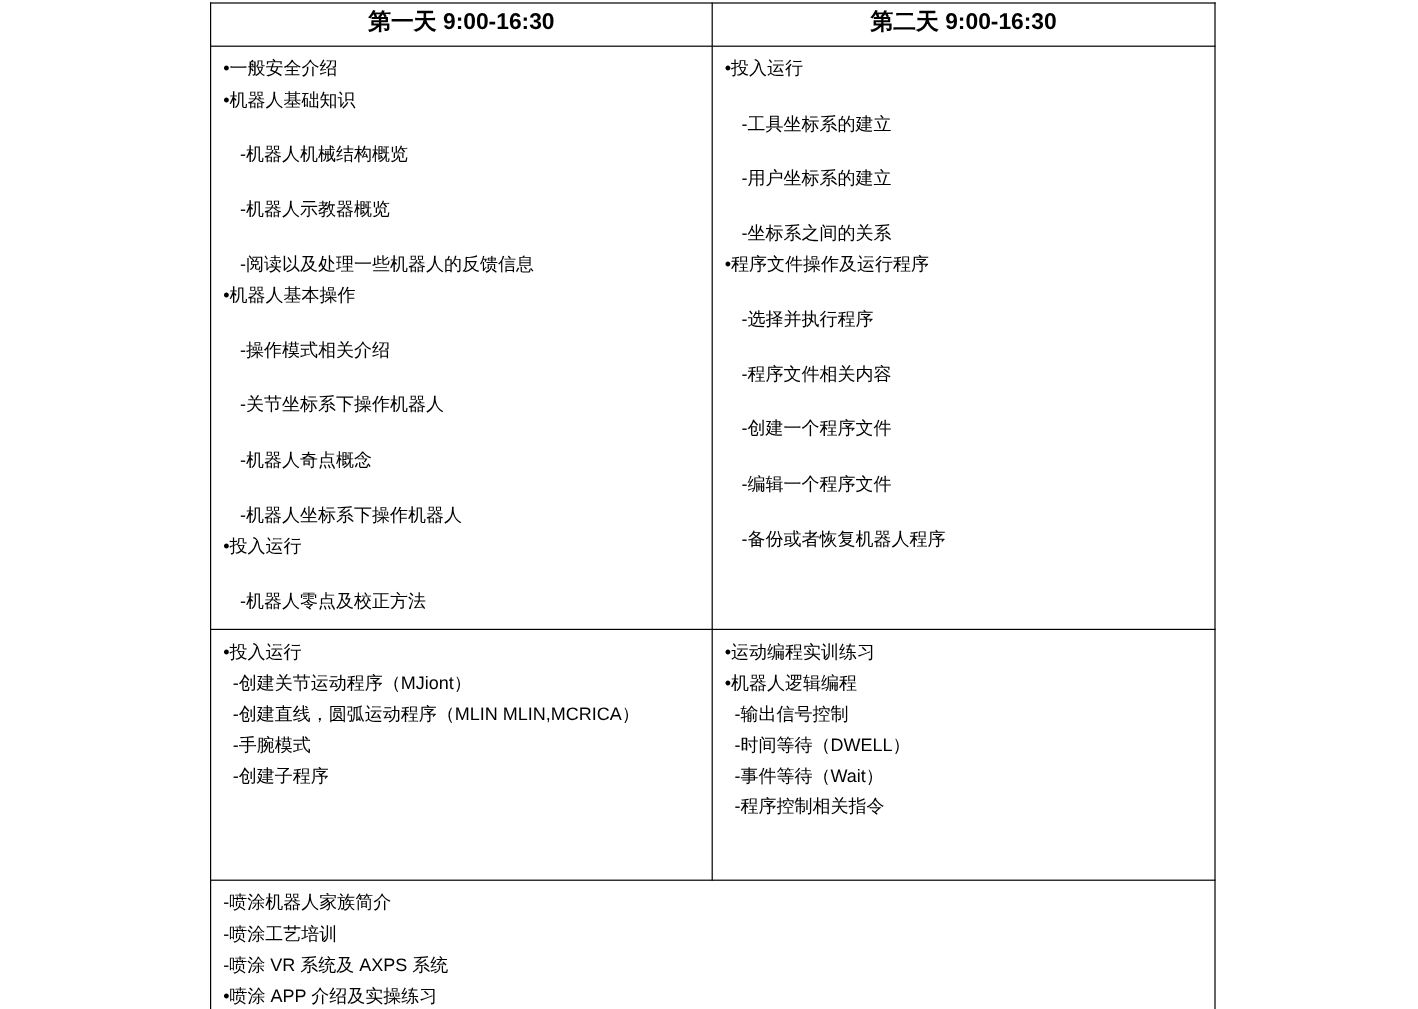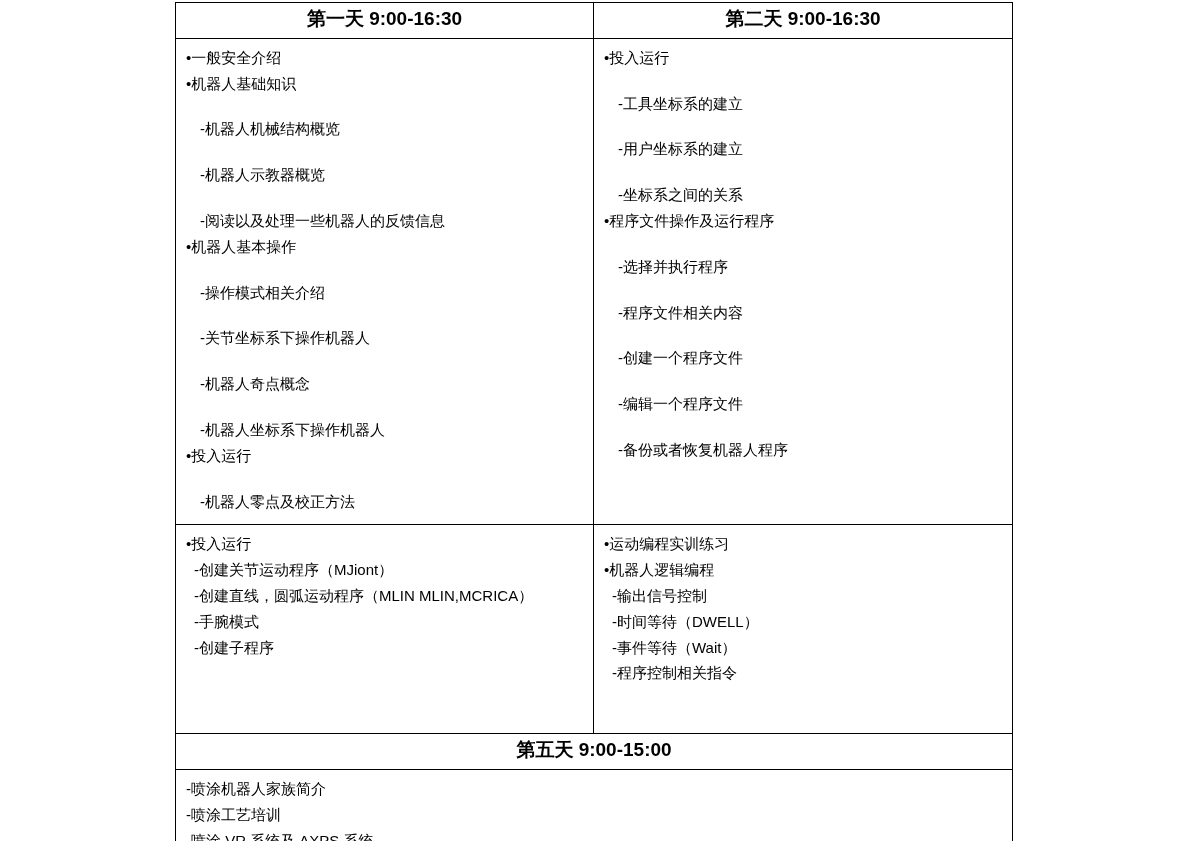--- a/index.html
+++ b/index.html
@@ -131,25 +131,20 @@
             <div class="li lvl1">•运动编程实训练习</div>
             <div class="li lvl1">•机器人逻辑编程</div>
             <div class="li lvl2-tight">-输出信号控制</div>
             <div class="li lvl2-tight">-时间等待（DWELL）</div>
             <div class="li lvl2-tight">-事件等待（Wait）</div>
             <div class="li lvl2-tight">-程序控制相关指令</div>
           </div>
         </td>
       </tr>
       <tr>
-        <td colspan="2">
-          <div class="day-header">第五天 9:00-15:00</div>
-        </td>
-      </tr>
-      <tr>
         <td colspan="2" class="day5-body">
           <div class="cell-body day5">
             <div class="li">-喷涂机器人家族简介</div>
             <div class="li">-喷涂工艺培训</div>
             <div class="li">-喷涂 VR 系统及 AXPS 系统</div>
             <div class="li">•喷涂 APP 介绍及实操练习</div>
             <div class="li">-喷涂指令介绍</div>
           </div>
         </td>
       </tr>

